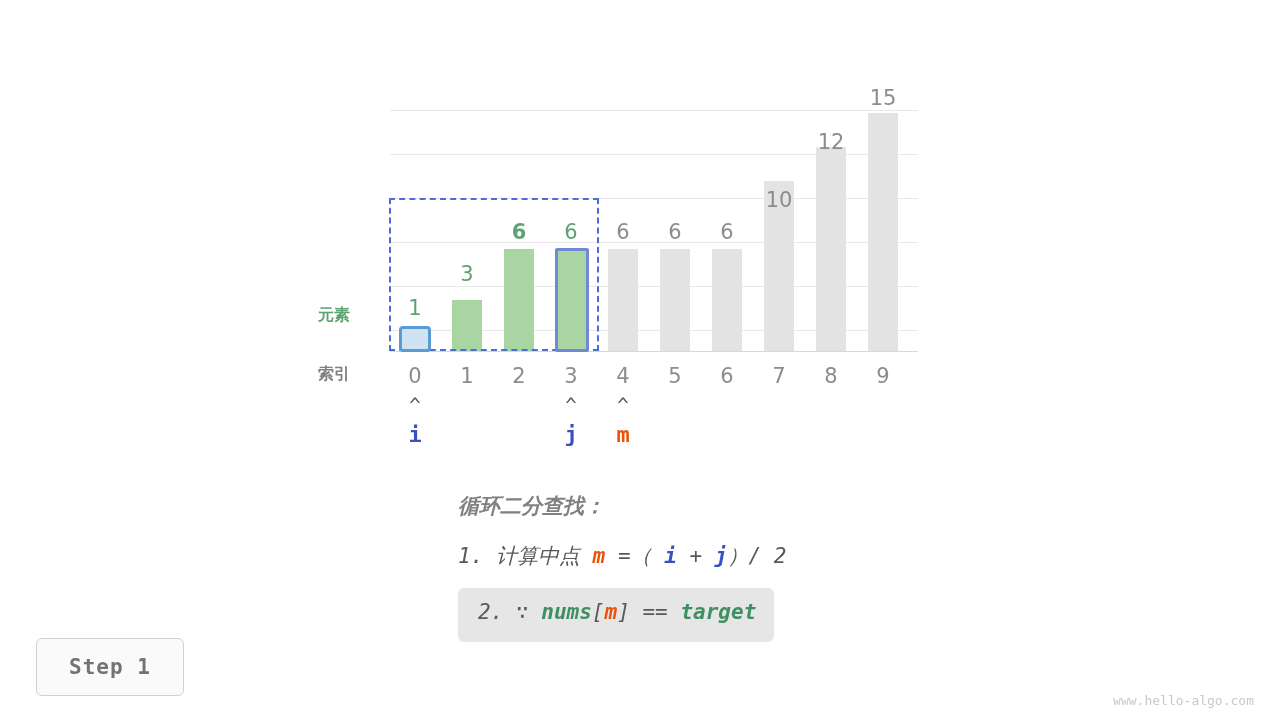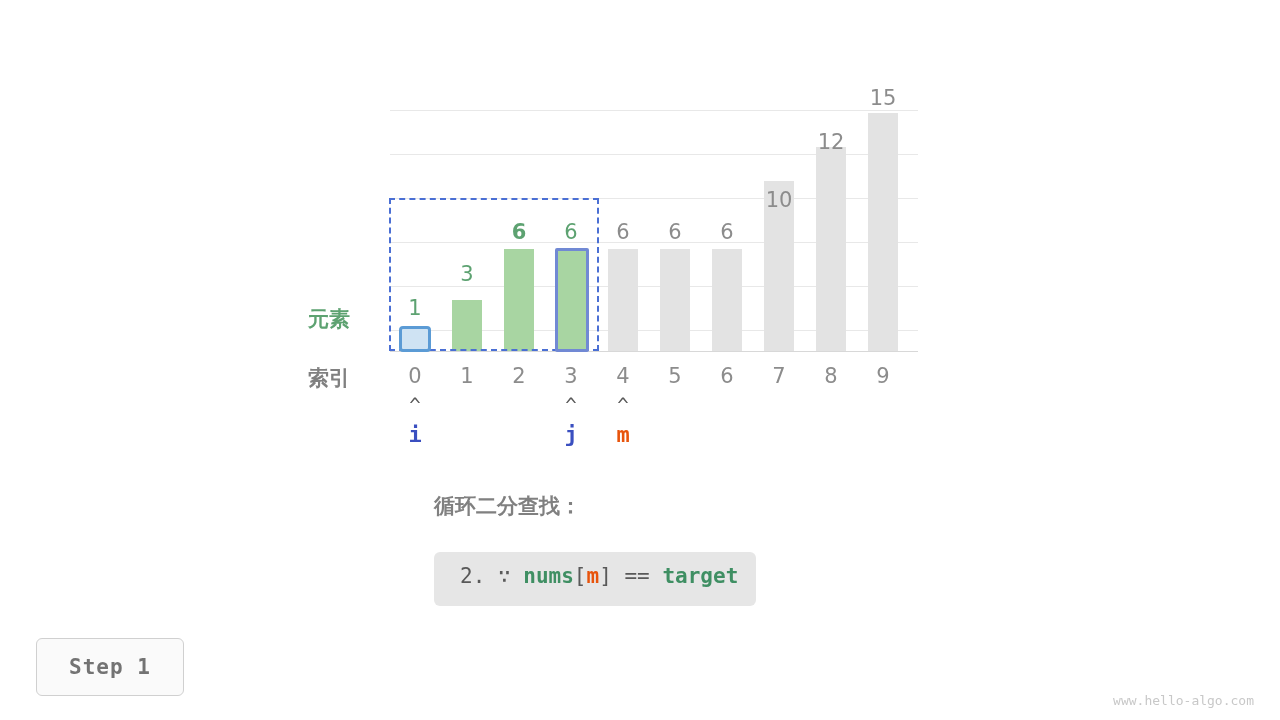--- a/index.html
+++ b/index.html
@@ -61,21 +61,21 @@
   .index-label {
     position: absolute;
     width: 60px;
     text-align: center;
     font-size: 21px;
     color: #8c8c8c;
   }
 
   .axis-title {
     position: absolute;
-    font-size: 21px;
+    font-size: 16px;
     font-weight: bold;
     text-align: right;
     width: 120px;
   }
   .axis-title.elements { color: #5da271; }
   .axis-title.index { color: #808080; }
 
   
   .range-box {
     position: absolute;
@@ -114,41 +114,42 @@
     font-size: 22px;
     font-weight: bold;
     font-family: "DejaVu Sans Mono", "Liberation Mono", monospace;
   }
   .ptr.blue { color: #3a4fc0; }
   .ptr.orange { color: #e8540c; }
 
   
   #caption {
     position: absolute;
-    left: 434px;
+    left: 458px;
     top: 492px;
     width: 620px;
+    font-style: italic;
   }
   .caption-title {
     font-size: 21px;
     font-weight: bold;
     color: #808080;
     margin-bottom: 22px;
   }
   .step-line {
     font-size: 21px;
     color: #595959;
     font-family: "DejaVu Sans Mono", "Liberation Mono", monospace;
     margin-bottom: 8px;
     white-space: pre;
   }
   .step-box {
     background: #e6e6e6;
     border-radius: 6px;
-    padding: 12px 18px 14px 26px;
+    padding: 12px 18px 14px 20px;
     display: inline-block;
     margin-top: 10px;
   }
   .step-box .step-line { margin-bottom: 4px; }
   .tok-blue { color: #3a4fc0; font-weight: bold; }
   .tok-orange { color: #e8540c; font-weight: bold; }
   .tok-green { color: #3f8f63; font-weight: bold; }
   .tok-gray { color: #595959; }
 
   
@@ -243,20 +244,21 @@
   <div class="caret" style="left:603px; top:394px;">^</div>
 
   <div class="ptr blue" style="left:395px; top:422px;">i</div>
   <div class="ptr blue" style="left:551px; top:422px;">j</div>
   <div class="ptr orange" style="left:603px; top:422px;">m</div>
 </div>
 
 <div id="caption">
   <div class="caption-title">循环二分查找：</div>
 
+  <div class="step-line"><span>1.</span> <span class="tok-gray">计算中点</span> <span class="tok-orange">m</span> <span class="tok-gray">=（</span> <span class="tok-blue">i</span> <span class="tok-gray">+</span> <span class="tok-blue">j</span><span class="tok-gray">）/ 2</span></div>
 
   <div class="step-box">
     <div class="step-line"><span>2.</span> <span class="tok-gray">∵</span> <span class="tok-green">nums</span><span class="tok-gray">[</span><span class="tok-orange">m</span><span class="tok-gray">]</span> <span class="tok-gray">==</span> <span class="tok-green">target</span></div>
   </div>
 </div>
 
 <div id="step-badge">Step 1</div>
 
 <div id="watermark">www.hello-algo.com</div>
 

